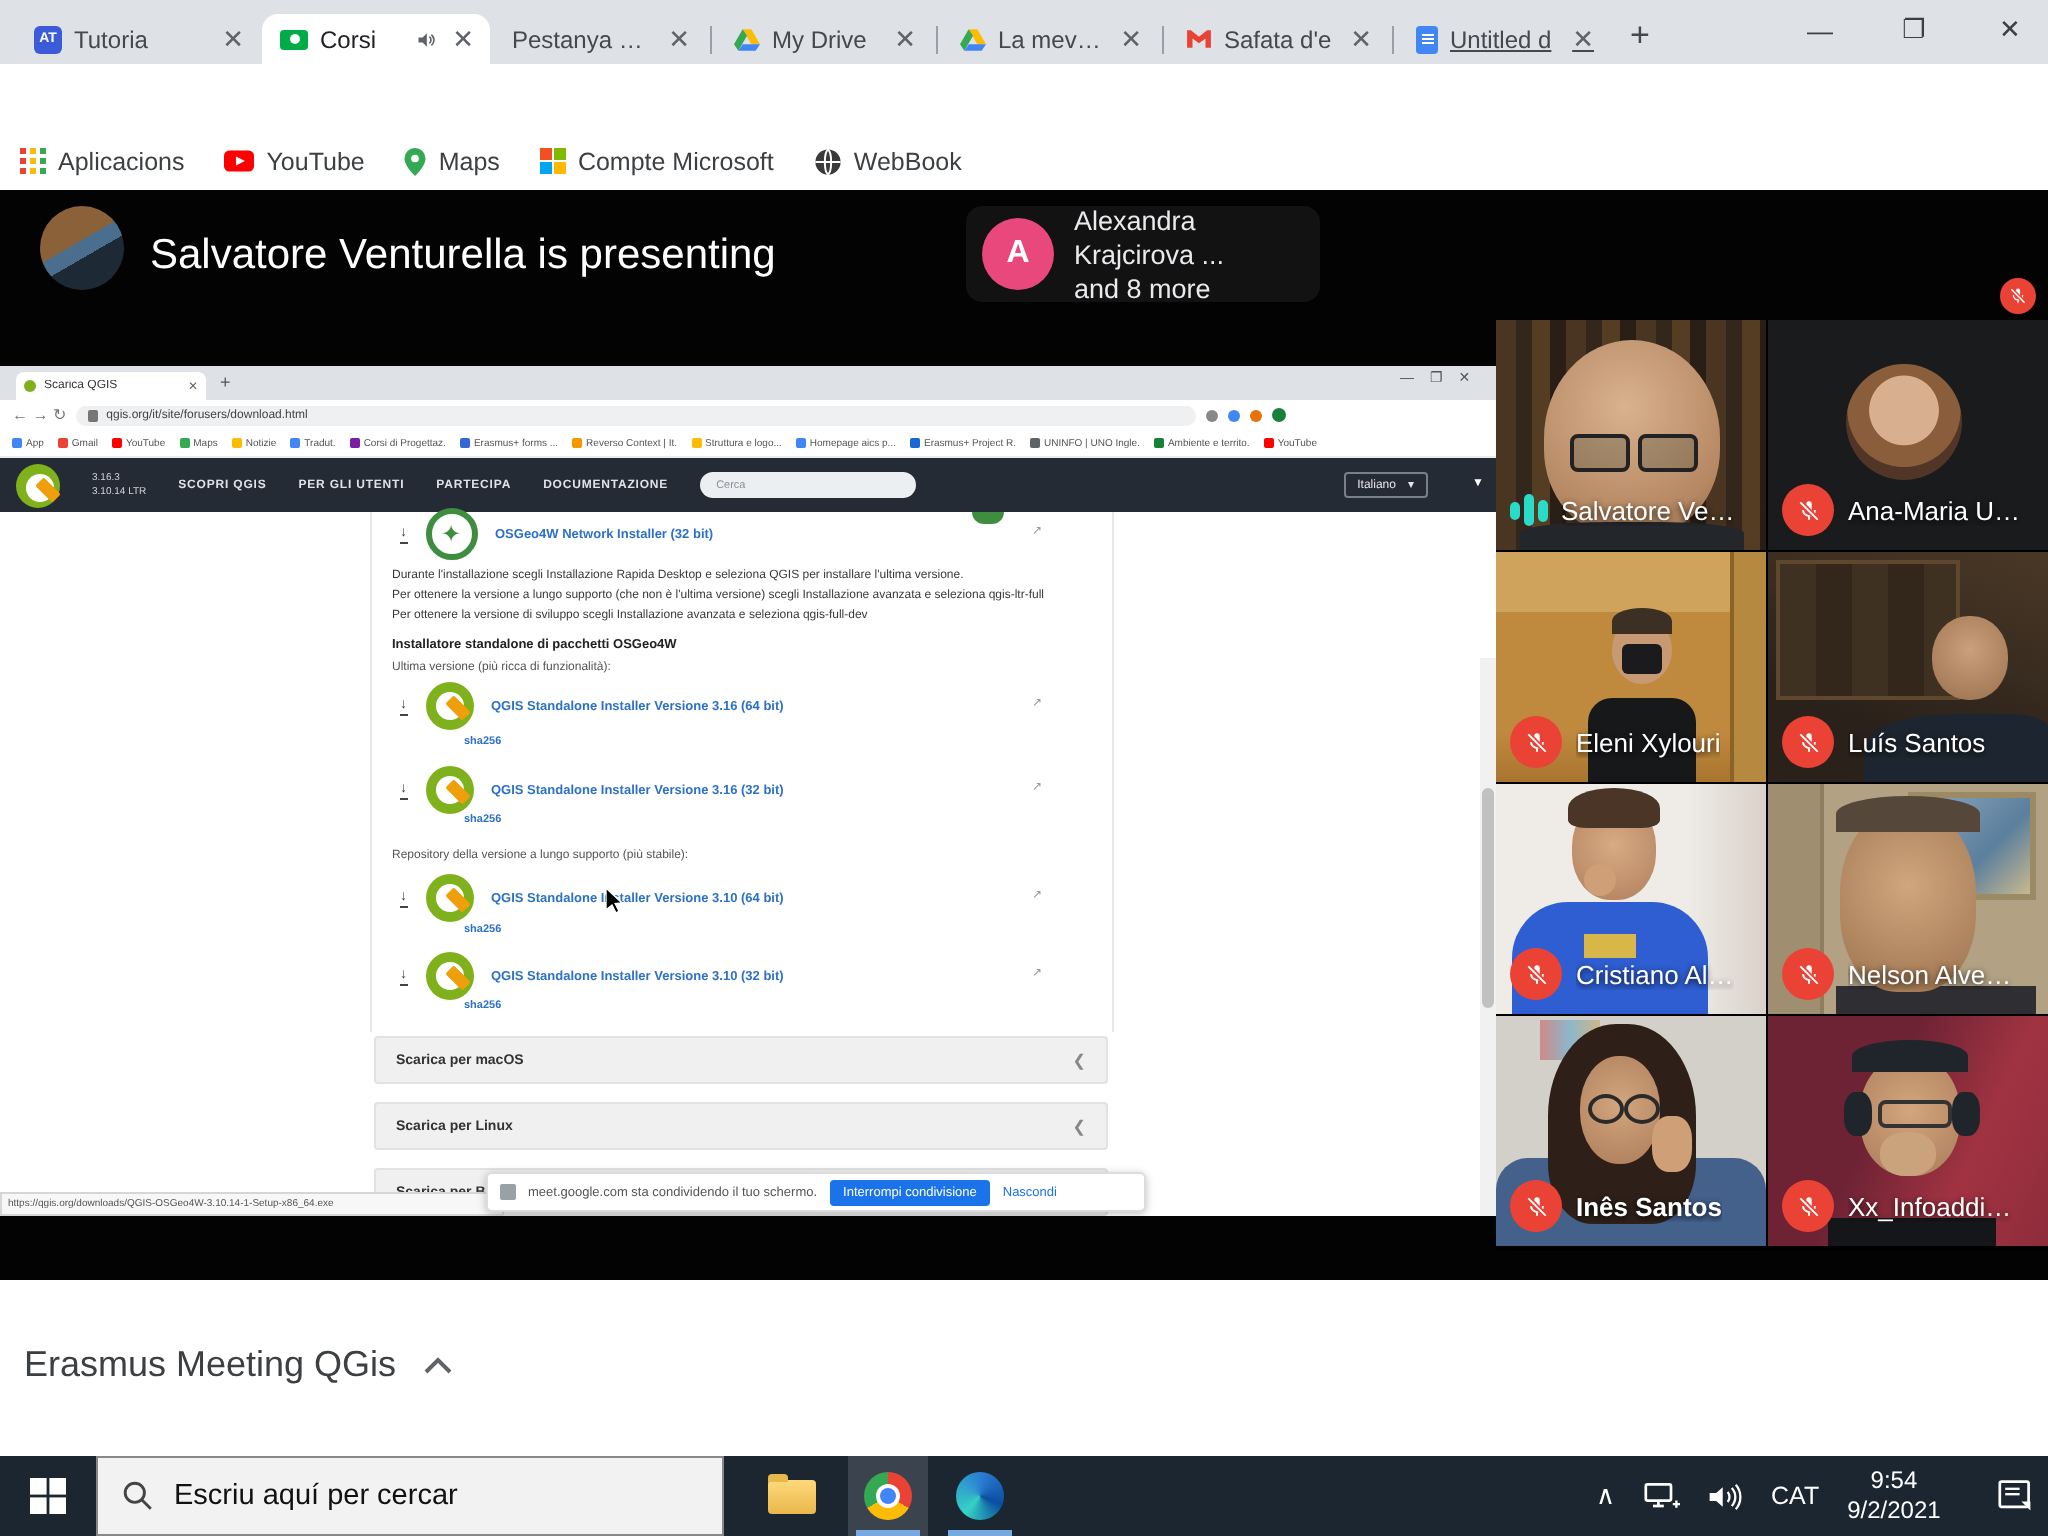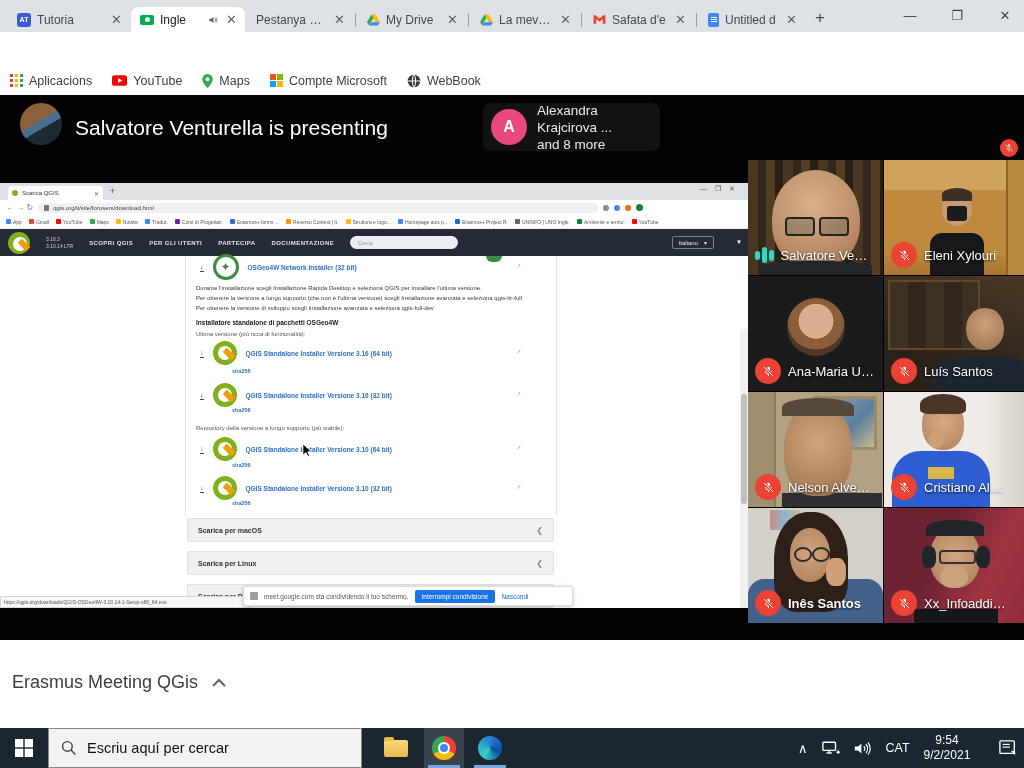--- a/index.html
+++ b/index.html
@@ -130,21 +130,21 @@
   <div class="ab tabstrip">
     <div class="ab tab" style="left:8px;width:122px;">
       <span class="favsq" style="background:#3c5bd9;">AT</span>
       <span class="lbl">Tutoria</span>
       <span class="x">✕</span>
     </div>
     <div class="ab tab active" style="left:131px;width:114px;">
       <span class="favsq" style="background:#00ac47;width:14px;height:10px;border-radius:2px;">
         <span style="width:5px;height:5px;border-radius:50%;background:#fff;display:block;"></span>
       </span>
-      <span class="lbl">Ingle</span>
+      <span class="lbl">Corsi</span>
       <svg width="10" height="10" viewBox="0 0 24 24">
           <polygon points="3,9 8,9 13,4 13,20 8,15 3,15" fill="#5f6368"></polygon>
           <path d="M16 8a5 5 0 0 1 0 8M18.5 5.5a8.5 8.5 0 0 1 0 13" stroke="#5f6368" stroke-width="2" fill="none"></path>
         </svg>
       <span class="x">✕</span>
     </div>
     <div class="ab tab" style="left:247px;width:106px;">
       <span class="lbl">Pestanya nova</span>
       <span class="x">✕</span>
     </div>
@@ -170,21 +170,21 @@
     </div>
     <div class="ab tabsep" style="left:581px;"></div>
     <div class="ab tab" style="left:584px;width:110px;">
       <svg width="13" height="11" viewBox="0 0 24 18">
           <path fill="#ea4335" d="M1 1h3.5L12 7l7.5-6H23v16h-5V8.5L12 13 6 8.5V17H1z"></path>
         </svg>
       <span class="lbl">Safata d'e</span>
       <span class="x">✕</span>
     </div>
     <div class="ab tabsep" style="left:696px;"></div>
-    <div class="ab tab" style="left:699px;width:106px;">
+    <div class="ab tab" style="left:699px;width:106px;text-decoration:underline;">
       <span class="favsq" style="background:#4285f4;width:11px;height:14px;border-radius:2px;">
         <span style="width:6px;height:1px;background:#fff;box-shadow:0 2px 0 #fff,0 -2px 0 #fff;display:block;"></span>
       </span>
       <span class="lbl">Untitled d</span>
       <span class="x">✕</span>
     </div>
     <div class="ab" style="left:815px;top:8px;font-size:17px;color:#45494d;">+</div>
     <div class="ab winbtn" style="left:893px;">—</div>
     <div class="ab winbtn" style="left:940px;">❐</div>
     <div class="ab winbtn" style="left:988px;">✕</div>
@@ -489,106 +489,106 @@
       <div class="nametag">
         <span class="bars">
             <i style="height:9px;"></i>
             <i style="height:16px;"></i>
             <i style="height:11px;"></i>
           </span>
         <span class="nm">Salvatore Ve…</span>
       </div>
     </div>
 
-    <div class="tile" style="background:linear-gradient(180deg,#cfa35c 0 26%,#c08a3e 26% 78%,#a9742f);">
-      <div class="ab" style="right:0;top:0;width:16px;height:100%;background:#b5893f;border-left:2px solid #8a6426;"></div>
-      <div class="ab" style="left:46px;bottom:0;width:54px;height:42px;background:#17181a;border-radius:12px 12px 0 0;"></div>
-      <div class="ab" style="left:58px;top:32px;width:30px;height:34px;background:#c89a74;border-radius:50%;"></div>
-      <div class="ab" style="left:58px;top:28px;width:30px;height:13px;background:#3c2f23;border-radius:50% 50% 0 0;"></div>
-      <div class="ab" style="left:63px;top:46px;width:20px;height:15px;background:#1b1b1d;border-radius:3px;"></div>
+    <div class="tile" style="background:#191b1d;">
+      <div class="ab" style="left:39px;top:22px;width:58px;height:58px;border-radius:50%;background:radial-gradient(circle at 50% 40%,#d9b08f 0 38%,#8a5d3b 39% 62%,#513526 63%);"></div>
       <div class="nametag">
         <span class="micbadge">
           <svg width="13" height="13" viewBox="0 0 24 24">
               <rect x="9.5" y="3" width="5" height="10" rx="2.5" fill="#fff"></rect>
               <path d="M6.5 11a5.5 5.5 0 0 0 11 0M12 16.5V20" stroke="#fff" stroke-width="1.8" fill="none"></path>
               <line x1="4" y1="4" x2="20" y2="20" stroke="#ea4335" stroke-width="5"></line>
               <line x1="4" y1="4" x2="20" y2="20" stroke="#fff" stroke-width="1.8"></line>
             </svg>
         </span>
-        <span class="nm">Eleni Xylouri</span>
-      </div>
-    </div>
-
-    <div class="tile" style="background:#191b1d;">
-      <div class="ab" style="left:39px;top:22px;width:58px;height:58px;border-radius:50%;background:radial-gradient(circle at 50% 40%,#d9b08f 0 38%,#8a5d3b 39% 62%,#513526 63%);"></div>
+        <span class="nm">Ana-Maria U…</span>
+      </div>
+    </div>
+
+    <div class="tile" style="background:linear-gradient(180deg,#cfa35c 0 26%,#c08a3e 26% 78%,#a9742f);">
+      <div class="ab" style="right:0;top:0;width:16px;height:100%;background:#b5893f;border-left:2px solid #8a6426;"></div>
+      <div class="ab" style="left:46px;bottom:0;width:54px;height:42px;background:#17181a;border-radius:12px 12px 0 0;"></div>
+      <div class="ab" style="left:58px;top:32px;width:30px;height:34px;background:#c89a74;border-radius:50%;"></div>
+      <div class="ab" style="left:58px;top:28px;width:30px;height:13px;background:#3c2f23;border-radius:50% 50% 0 0;"></div>
+      <div class="ab" style="left:63px;top:46px;width:20px;height:15px;background:#1b1b1d;border-radius:3px;"></div>
       <div class="nametag">
         <span class="micbadge">
           <svg width="13" height="13" viewBox="0 0 24 24">
               <rect x="9.5" y="3" width="5" height="10" rx="2.5" fill="#fff"></rect>
               <path d="M6.5 11a5.5 5.5 0 0 0 11 0M12 16.5V20" stroke="#fff" stroke-width="1.8" fill="none"></path>
               <line x1="4" y1="4" x2="20" y2="20" stroke="#ea4335" stroke-width="5"></line>
               <line x1="4" y1="4" x2="20" y2="20" stroke="#fff" stroke-width="1.8"></line>
             </svg>
         </span>
-        <span class="nm">Ana-Maria U…</span>
+        <span class="nm">Eleni Xylouri</span>
       </div>
     </div>
 
     <div class="tile" style="background:linear-gradient(200deg,#4a3826,#2a211a 72%);">
       <div class="ab" style="left:4px;top:4px;width:88px;height:66px;border:2px solid #5f482e;background:repeating-linear-gradient(90deg,#3f3122 0 18px,#33271c 18px 36px);"></div>
       <div class="ab" style="right:20px;top:32px;width:38px;height:42px;border-radius:48%;background:radial-gradient(circle at 50% 40%,#caa17b,#9a6f4e);"></div>
       <div class="ab" style="right:0;bottom:0;width:92px;height:34px;background:#1d2630;border-radius:50% 20% 0 0;"></div>
       <div class="nametag">
         <span class="micbadge">
           <svg width="13" height="13" viewBox="0 0 24 24">
               <rect x="9.5" y="3" width="5" height="10" rx="2.5" fill="#fff"></rect>
               <path d="M6.5 11a5.5 5.5 0 0 0 11 0M12 16.5V20" stroke="#fff" stroke-width="1.8" fill="none"></path>
               <line x1="4" y1="4" x2="20" y2="20" stroke="#ea4335" stroke-width="5"></line>
               <line x1="4" y1="4" x2="20" y2="20" stroke="#fff" stroke-width="1.8"></line>
             </svg>
         </span>
         <span class="nm">Luís Santos</span>
       </div>
     </div>
 
-    <div class="tile" style="background:#b3a184;">
-      <div class="ab" style="left:0;top:0;width:26px;height:100%;background:#a08e70;border-right:2px solid #8f7d5e;"></div>
-      <div class="ab" style="right:6px;top:4px;width:58px;height:48px;border:3px solid #9b8a64;background:linear-gradient(135deg,#8fa7bd,#5b7f9e 60%,#c8b98f);"></div>
-      <div class="ab" style="left:34px;bottom:0;width:100px;height:14px;background:#2f2f33;"></div>
-      <div class="ab" style="left:36px;top:12px;width:68px;height:92px;border-radius:46% 46% 42% 42%;background:radial-gradient(circle at 50% 42%,#cfa67e,#a57b55 82%);"></div>
-      <div class="ab" style="left:34px;top:6px;width:72px;height:18px;background:#55473a;border-radius:50% 50% 0 0;"></div>
+    <div class="tile" style="background:linear-gradient(90deg,#efece7 0 70%,#d8d2ca);">
+      <div class="ab" style="left:8px;bottom:0;width:98px;height:56px;background:#2e5ed1;border-radius:28px 28px 0 0;"></div>
+      <div class="ab" style="left:44px;bottom:28px;width:26px;height:12px;background:#d9b64a;"></div>
+      <div class="ab" style="left:38px;top:8px;width:42px;height:50px;border-radius:46%;background:radial-gradient(circle at 50% 45%,#d8ab84,#b07f5c);"></div>
+      <div class="ab" style="left:36px;top:2px;width:46px;height:20px;background:#4a3526;border-radius:50% 50% 20% 20%;"></div>
+      <div class="ab" style="left:44px;top:40px;width:16px;height:16px;background:#cf9f77;border-radius:50%;"></div>
       <div class="nametag">
         <span class="micbadge">
           <svg width="13" height="13" viewBox="0 0 24 24">
               <rect x="9.5" y="3" width="5" height="10" rx="2.5" fill="#fff"></rect>
               <path d="M6.5 11a5.5 5.5 0 0 0 11 0M12 16.5V20" stroke="#fff" stroke-width="1.8" fill="none"></path>
               <line x1="4" y1="4" x2="20" y2="20" stroke="#ea4335" stroke-width="5"></line>
               <line x1="4" y1="4" x2="20" y2="20" stroke="#fff" stroke-width="1.8"></line>
             </svg>
         </span>
-        <span class="nm">Nelson Alve…</span>
-      </div>
-    </div>
-
-    <div class="tile" style="background:linear-gradient(90deg,#efece7 0 70%,#d8d2ca);">
-      <div class="ab" style="left:8px;bottom:0;width:98px;height:56px;background:#2e5ed1;border-radius:28px 28px 0 0;"></div>
-      <div class="ab" style="left:44px;bottom:28px;width:26px;height:12px;background:#d9b64a;"></div>
-      <div class="ab" style="left:38px;top:8px;width:42px;height:50px;border-radius:46%;background:radial-gradient(circle at 50% 45%,#d8ab84,#b07f5c);"></div>
-      <div class="ab" style="left:36px;top:2px;width:46px;height:20px;background:#4a3526;border-radius:50% 50% 20% 20%;"></div>
-      <div class="ab" style="left:44px;top:40px;width:16px;height:16px;background:#cf9f77;border-radius:50%;"></div>
+        <span class="nm">Cristiano Al…</span>
+      </div>
+    </div>
+
+    <div class="tile" style="background:#b3a184;">
+      <div class="ab" style="left:0;top:0;width:26px;height:100%;background:#a08e70;border-right:2px solid #8f7d5e;"></div>
+      <div class="ab" style="right:6px;top:4px;width:58px;height:48px;border:3px solid #9b8a64;background:linear-gradient(135deg,#8fa7bd,#5b7f9e 60%,#c8b98f);"></div>
+      <div class="ab" style="left:34px;bottom:0;width:100px;height:14px;background:#2f2f33;"></div>
+      <div class="ab" style="left:36px;top:12px;width:68px;height:92px;border-radius:46% 46% 42% 42%;background:radial-gradient(circle at 50% 42%,#cfa67e,#a57b55 82%);"></div>
+      <div class="ab" style="left:34px;top:6px;width:72px;height:18px;background:#55473a;border-radius:50% 50% 0 0;"></div>
       <div class="nametag">
         <span class="micbadge">
           <svg width="13" height="13" viewBox="0 0 24 24">
               <rect x="9.5" y="3" width="5" height="10" rx="2.5" fill="#fff"></rect>
               <path d="M6.5 11a5.5 5.5 0 0 0 11 0M12 16.5V20" stroke="#fff" stroke-width="1.8" fill="none"></path>
               <line x1="4" y1="4" x2="20" y2="20" stroke="#ea4335" stroke-width="5"></line>
               <line x1="4" y1="4" x2="20" y2="20" stroke="#fff" stroke-width="1.8"></line>
             </svg>
         </span>
-        <span class="nm">Cristiano Al…</span>
+        <span class="nm">Nelson Alve…</span>
       </div>
     </div>
 
     <div class="tile" style="background:#d3cfc9;font-weight:bold;">
       <div class="ab" style="left:22px;top:2px;width:30px;height:20px;background:linear-gradient(90deg,#c66,#6ac,#ca6);opacity:.65;"></div>
       <div class="ab" style="left:0;bottom:0;width:100%;height:44px;background:#44618c;border-radius:16px 16px 0 0;"></div>
       <div class="ab" style="left:26px;top:4px;width:74px;height:100px;background:#2e2019;border-radius:46% 46% 30% 30%;"></div>
       <div class="ab" style="left:42px;top:20px;width:40px;height:54px;border-radius:48%;background:radial-gradient(circle at 50% 45%,#d3a67f,#ab7c58);"></div>
       <div class="ab" style="left:46px;top:39px;width:14px;height:11px;border:2px solid #2a2a2a;border-radius:50%;"></div>
       <div class="ab" style="left:64px;top:39px;width:14px;height:11px;border:2px solid #2a2a2a;border-radius:50%;"></div>

